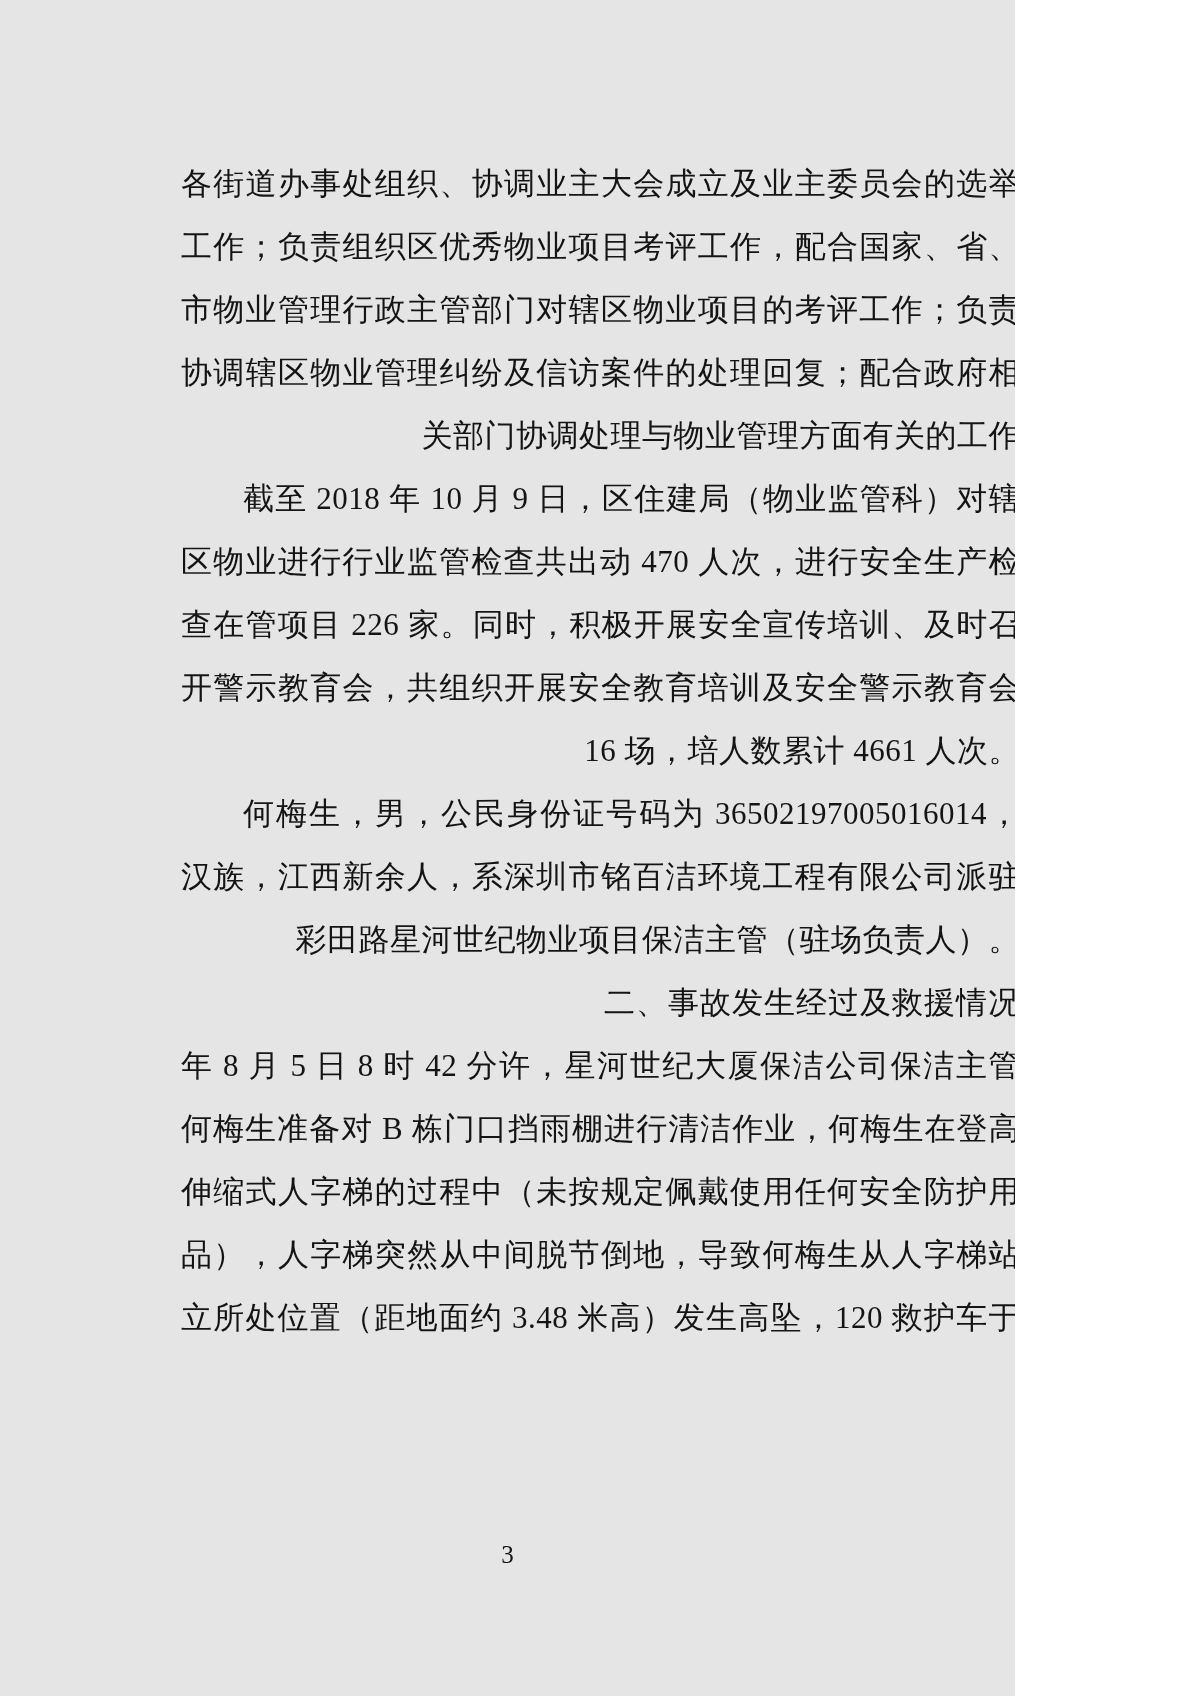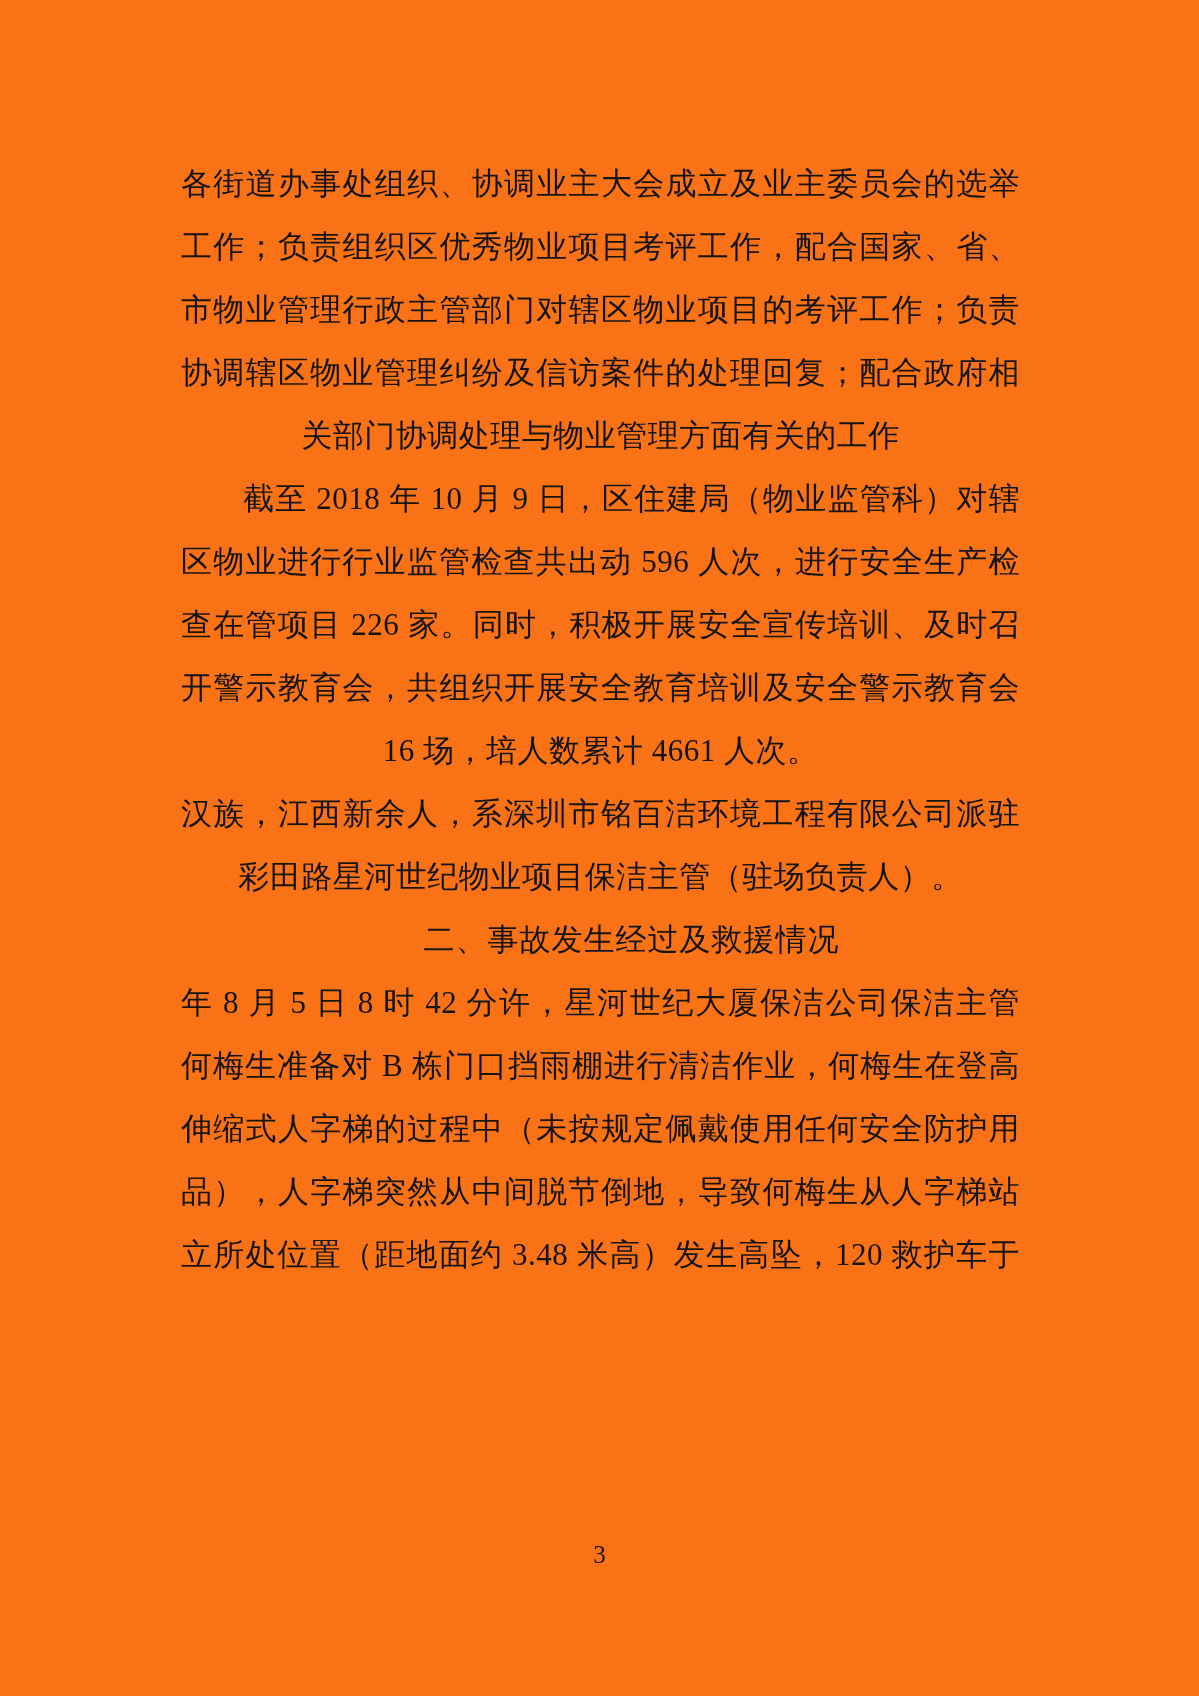--- a/index.html
+++ b/index.html
@@ -2,39 +2,39 @@
 <html lang="zh"><head>
 <meta charset="utf-8">
 <style>
   html, body {
     margin: 0;
     padding: 0;
     background: #ffffff;
   }
   .page {
     position: relative;
-    width: 1199px;
+    width: 1015px;
     height: 1696px;
-    background: #f97316;
+    background: #e5e5e5;
     overflow: hidden;
     font-family: "Liberation Serif", "DejaVu Serif", serif;
     color: #141414;
   }
   .textblock {
     position: absolute;
     left: 181px;
     top: 152px;
     width: 839px;
   }
   .line {
     height: 63px;
     line-height: 63px;
     font-size: 31px;
     letter-spacing: 0.5px;
-    text-align: center;
+    text-align: right;
     white-space: normal;
     overflow: hidden;
   }
   .line.fill {
     text-align: justify;
     text-align-last: justify;
     text-justify: inter-ideograph;
   }
   .line.indent {
     text-indent: 2em;
@@ -59,24 +59,25 @@
 <body>
 
 <div class="page">
   <div class="textblock" id="textblock">
       <div class="line fill">各街道办事处组织、协调业主大会成立及业主委员会的选举</div>
       <div class="line fill">工作；负责组织区优秀物业项目考评工作，配合国家、省、</div>
       <div class="line fill">市物业管理行政主管部门对辖区物业项目的考评工作；负责</div>
       <div class="line fill">协调辖区物业管理纠纷及信访案件的处理回复；配合政府相</div>
       <div class="line">关部门协调处理与物业管理方面有关的工作</div>
       <div class="line indent fill">截至 2018 年 10 月 9 日，区住建局（物业监管科）对辖</div>
-      <div class="line fill">区物业进行行业监管检查共出动 596 人次，进行安全生产检</div>
+      <div class="line fill">区物业进行行业监管检查共出动 470 人次，进行安全生产检</div>
       <div class="line fill">查在管项目 226 家。同时，积极开展安全宣传培训、及时召</div>
       <div class="line fill">开警示教育会，共组织开展安全教育培训及安全警示教育会</div>
       <div class="line">16 场，培人数累计 4661 人次。</div>
+      <div class="line indent fill">何梅生，男，公民身份证号码为 36502197005016014，</div>
       <div class="line fill">汉族，江西新余人，系深圳市铭百洁环境工程有限公司派驻</div>
       <div class="line">彩田路星河世纪物业项目保洁主管（驻场负责人）。</div>
       <div class="line bold indent">二、事故发生经过及救援情况</div>
       <div class="line fill">年 8 月 5 日 8 时 42 分许，星河世纪大厦保洁公司保洁主管</div>
       <div class="line fill">何梅生准备对 B 栋门口挡雨棚进行清洁作业，何梅生在登高</div>
       <div class="line fill">伸缩式人字梯的过程中（未按规定佩戴使用任何安全防护用</div>
       <div class="line fill">品），人字梯突然从中间脱节倒地，导致何梅生从人字梯站</div>
       <div class="line fill">立所处位置（距地面约 3.48 米高）发生高坠，120 救护车于</div>
     </div>
   <div class="pageno">3</div>

